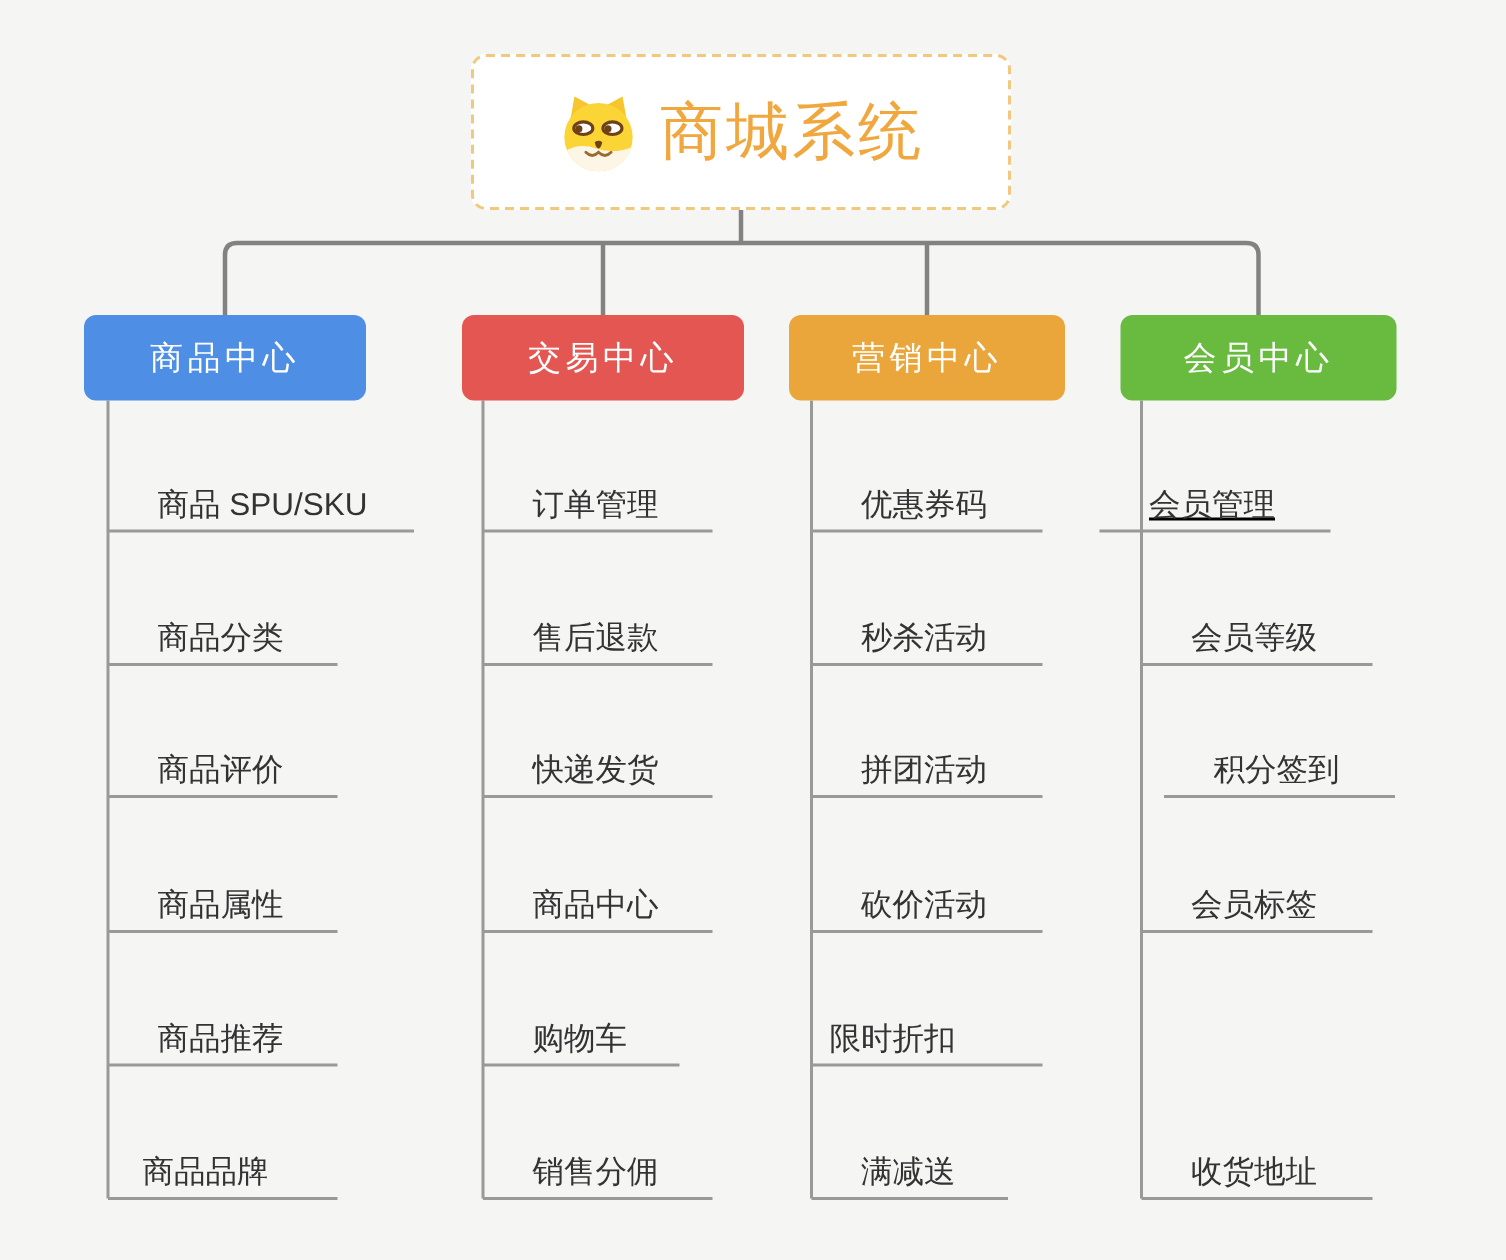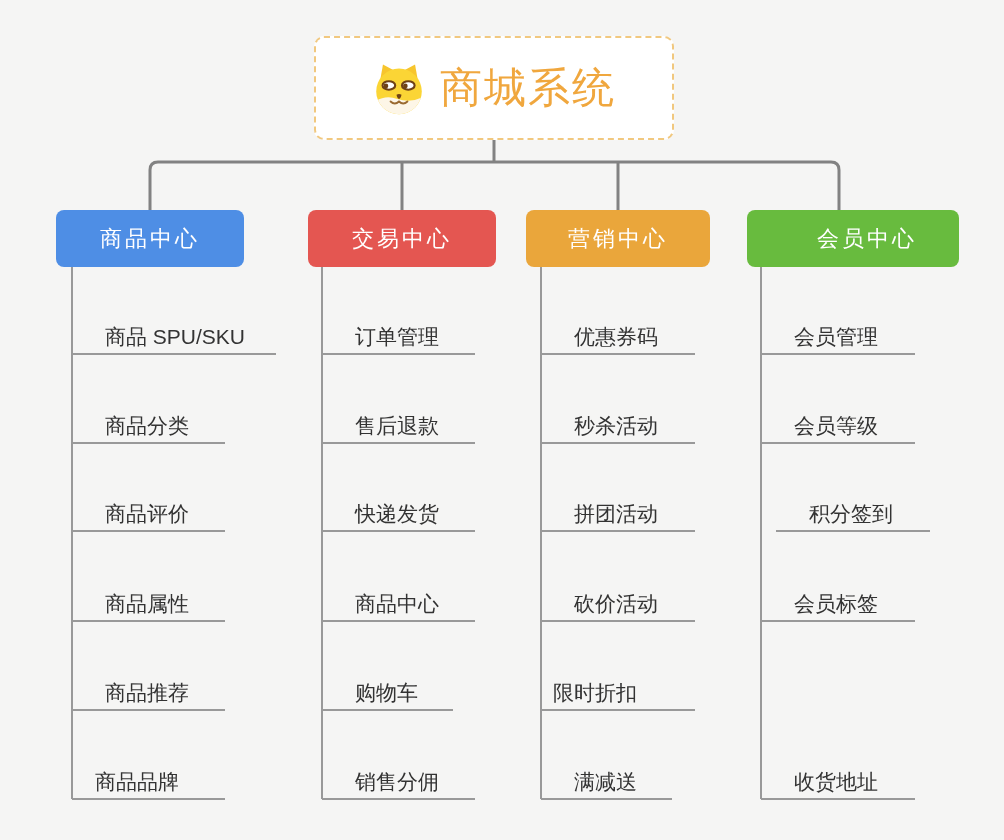--- a/index.html
+++ b/index.html
@@ -75,21 +75,21 @@
 
   <div class="branch-node" style="left:56px;width:188px;background:#4E8EE5;">
     <span class="branch-label">商品中心</span>
   </div>
   <div class="branch-node" style="left:308px;width:188px;background:#E45651;">
     <span class="branch-label">交易中心</span>
   </div>
   <div class="branch-node" style="left:526px;width:184px;background:#EAA63B;">
     <span class="branch-label">营销中心</span>
   </div>
-  <div class="branch-node" style="left:747px;width:184px;background:#68BB3E;padding-left:28px;">
+  <div class="branch-node" style="left:747px;width:184px;background:#68BB3E;">
     <span class="branch-label">会员中心</span>
   </div>
 
   <div class="leaf-node" style="left:72px;top:309px;width:204px;">
     <span class="leaf-label">商品 SPU/SKU</span>
   </div>
   <div class="leaf-node" style="left:72px;top:398px;width:153px;">
     <span class="leaf-label">商品分类</span>
   </div>
   <div class="leaf-node" style="left:72px;top:486px;width:153px;">
@@ -136,21 +136,21 @@
   <div class="leaf-node" style="left:541px;top:576px;width:154px;">
     <span class="leaf-label">砍价活动</span>
   </div>
   <div class="leaf-node" style="left:541px;top:665px;width:154px;padding-left:12px;">
     <span class="leaf-label">限时折扣</span>
   </div>
   <div class="leaf-node" style="left:541px;top:754px;width:131px;">
     <span class="leaf-label">满减送</span>
   </div>
 
-  <div class="leaf-node" style="left:761px;top:309px;width:154px;">
+  <div class="leaf-node" style="left:733px;top:309px;width:154px;text-decoration:underline;">
     <span class="leaf-label">会员管理</span>
   </div>
   <div class="leaf-node" style="left:761px;top:398px;width:154px;">
     <span class="leaf-label">会员等级</span>
   </div>
   <div class="leaf-node" style="left:776px;top:486px;width:154px;">
     <span class="leaf-label">积分签到</span>
   </div>
   <div class="leaf-node" style="left:761px;top:576px;width:154px;">
     <span class="leaf-label">会员标签</span>

